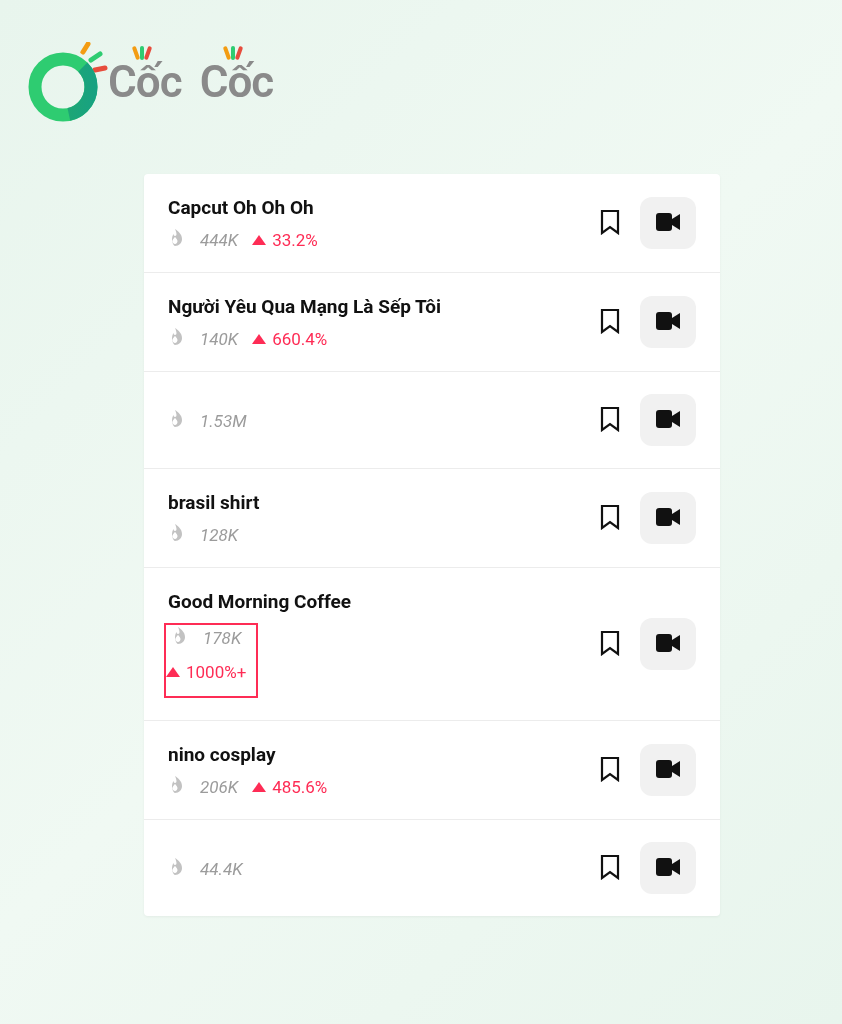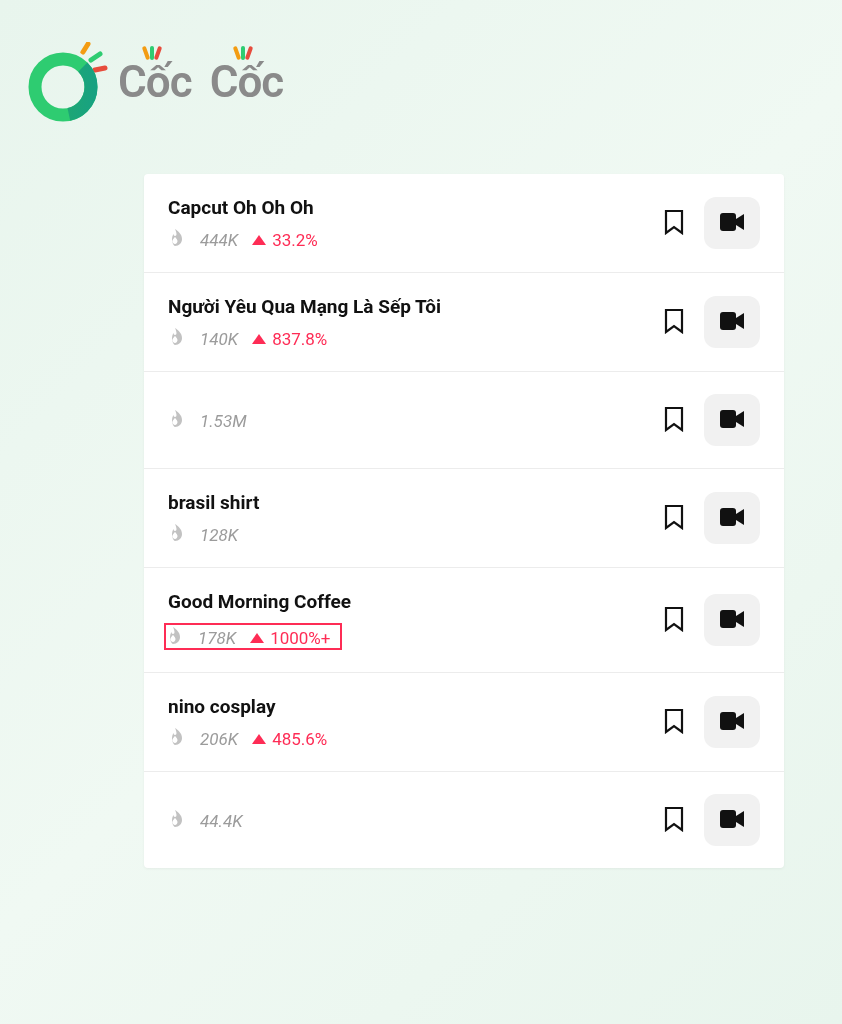--- a/index.html
+++ b/index.html
@@ -13,21 +13,20 @@
       background: linear-gradient(135deg, #e8f5ed 0%, #f0f9f3 50%, #e8f5ed 100%);
       font-family: -apple-system, BlinkMacSystemFont, "Segoe UI", Roboto, Helvetica, Arial, sans-serif;
       position: relative;
     }
     .logo-container {
       position: absolute;
       top: 42px;
       left: 28px;
       display: flex;
       align-items: center;
-      gap: 10px;
     }
     .logo-mark {
       width: 80px;
       height: 80px;
       position: relative;
     }
     .logo-text {
       display: flex;
       align-items: center;
       gap: 18px;
@@ -49,21 +48,21 @@
     .logo-accent span {
       display: block;
       width: 4px;
       height: 14px;
       border-radius: 2px;
     }
     .card {
       position: absolute;
       top: 174px;
       left: 144px;
-      width: 640px;
+      width: 576px;
       background: white;
       border-radius: 4px;
       box-shadow: 0 1px 3px rgba(0,0,0,0.05);
       padding: 0;
     }
     .list-row {
       display: flex;
       align-items: center;
       padding: 22px 24px;
       border-bottom: 1px solid #ececec;
@@ -147,25 +146,26 @@
       border: none;
       cursor: pointer;
     }
     .video-icon {
       width: 24px;
       height: 18px;
       fill: #111;
     }
     .highlight-box {
       border: 2.5px solid #fe2c55;
-      padding: 2px 10px 0 0;
+      padding: 2px 10px 14px 0;
       margin-left: -4px;
       display: inline-flex;
       align-items: center;
       gap: 14px;
+      flex-direction: column;
     }
   </style>
 </head>
 <body>
 
 <div class="logo-container">
   <div class="logo-mark">
     <svg viewBox="0 0 80 80" width="80" height="80">
       <path d="M 55 10 L 60 2" stroke="#f39c12" stroke-width="5" stroke-linecap="round"></path>
       <path d="M 63 18 L 72 12" stroke="#2ecc71" stroke-width="5" stroke-linecap="round"></path>
@@ -236,21 +236,21 @@
         <div class="row-title">Người Yêu Qua Mạng Là Sếp Tôi</div>
         <div class="row-stats">
           <div class="stat-views">
             <span><svg class="fire-icon" viewBox="0 0 14 17">
                 <path d="M7 0 C7 0 8.5 3 8.5 5 C8.5 6 8 7 7 7 C6 7 5.5 6 5.5 5 C5.5 5 4 7 4 10 C4 13 5.5 17 7 17 C11 17 14 14 14 10 C14 5 10 2 7 0 Z M7 15 C5.5 15 4.5 13.5 4.5 12 C4.5 10.5 7 8 7 8 C7 8 9.5 10.5 9.5 12 C9.5 13.5 8.5 15 7 15 Z" fill="#c2c2c2"></path>
               </svg></span>
             <span>140K</span>
           </div>
           <div class="stat-trend">
             <span class="triangle-up"></span>
-            <span>837.8%</span>
+            <span>660.4%</span>
           </div>
         </div>
       </div>
       <div class="row-actions">
         <button class="bookmark-btn">
           <span><svg class="bookmark-icon" viewBox="0 0 22 26">
               <path d="M3 2 L19 2 L19 24 L11 18 L3 24 Z"></path>
             </svg></span>
         </button>
         <button class="video-btn">

